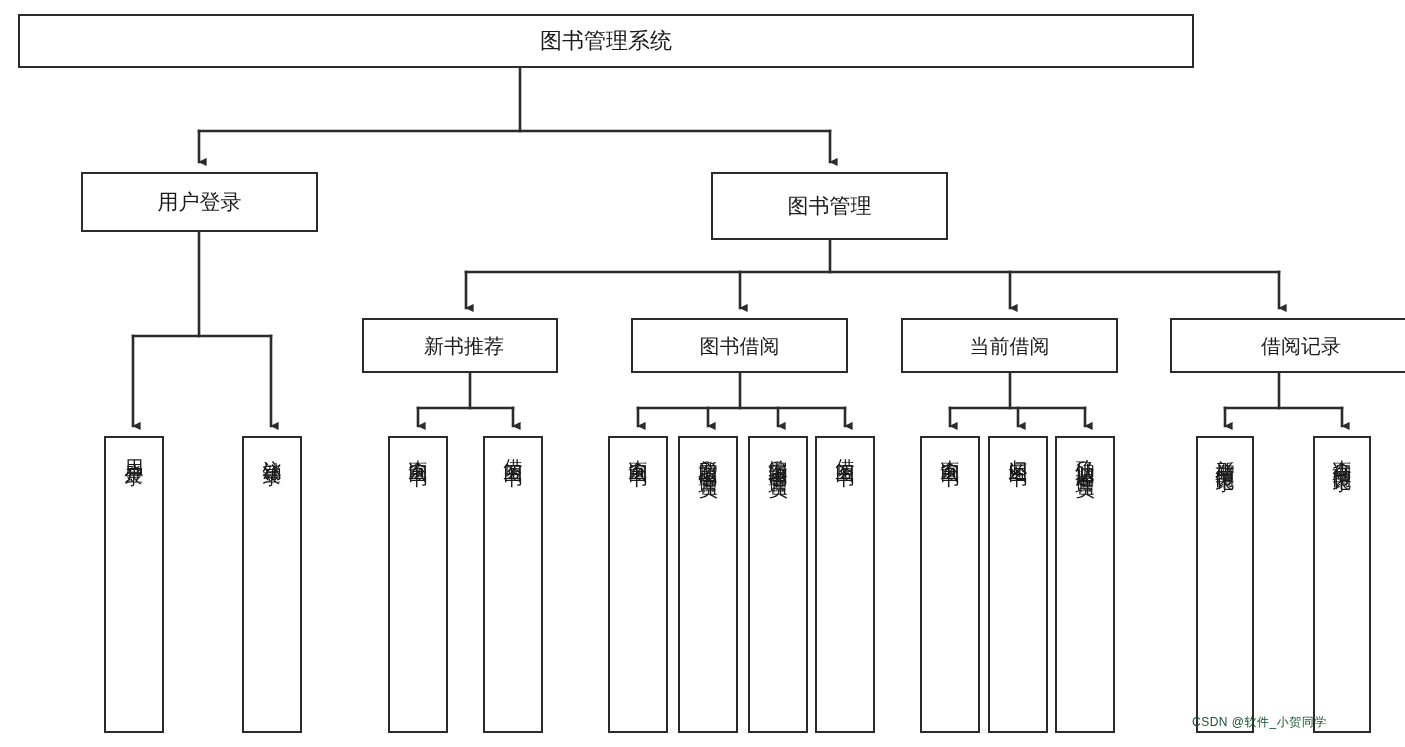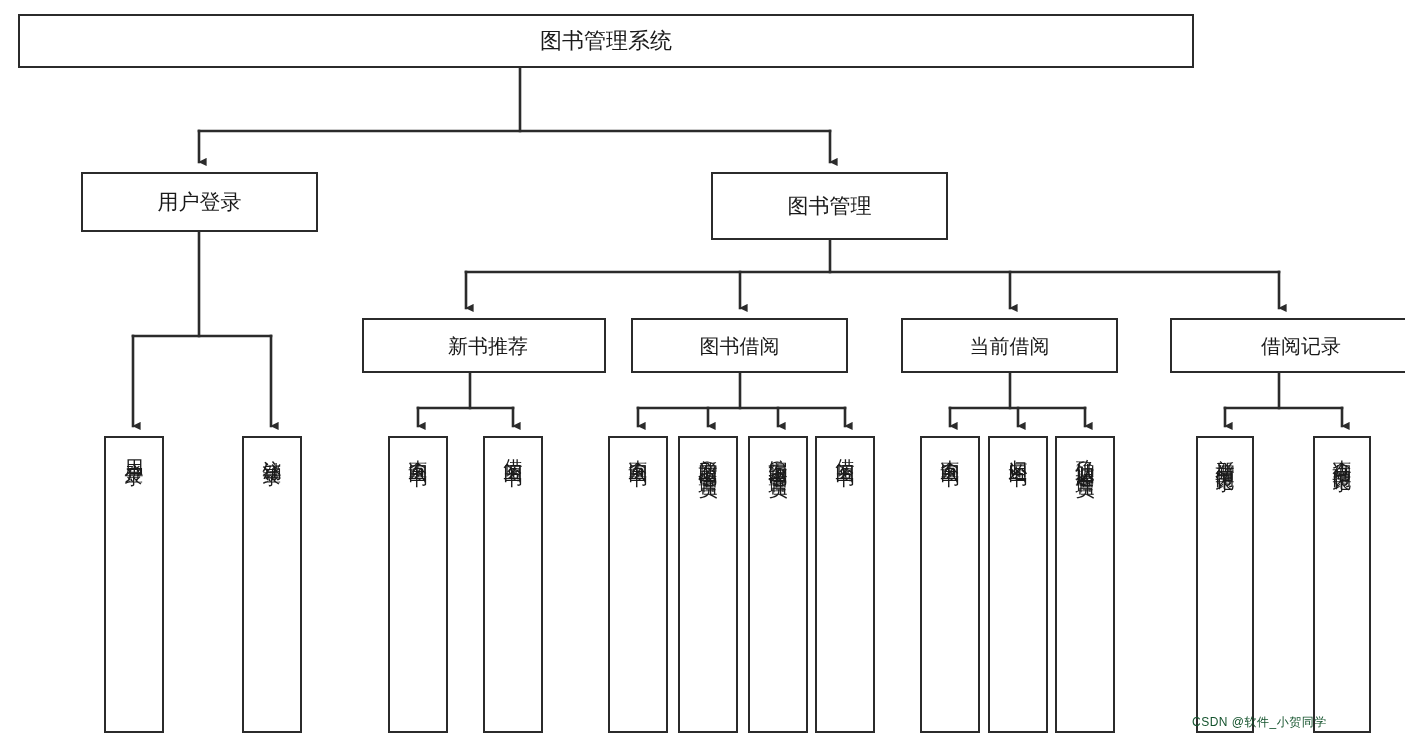--- a/index.html
+++ b/index.html
@@ -126,21 +126,21 @@
     <span class="node-label">图书管理系统</span>
   </div>
 
   <div class="node horizontal node-l2" style="left:81px; top:172px; width:237px; height:60px;">
     <span class="node-label">用户登录</span>
   </div>
   <div class="node horizontal node-l2" style="left:711px; top:172px; width:237px; height:68px;">
     <span class="node-label">图书管理</span>
   </div>
 
-  <div class="node horizontal node-l3" style="left:362px; top:318px; width:244px; height:55px;padding-left:8px;">
+  <div class="node horizontal node-l3" style="left:362px; top:318px; width:196px; height:55px;padding-left:8px;">
     <span class="node-label">新书推荐</span>
   </div>
   <div class="node horizontal node-l3" style="left:631px; top:318px; width:217px; height:55px;">
     <span class="node-label">图书借阅</span>
   </div>
   <div class="node horizontal node-l3" style="left:901px; top:318px; width:217px; height:55px;">
     <span class="node-label">当前借阅</span>
   </div>
   <div class="node horizontal node-l3" style="left:1170px; top:318px; width:262px; height:55px;">
     <span class="node-label">借阅记录</span>

